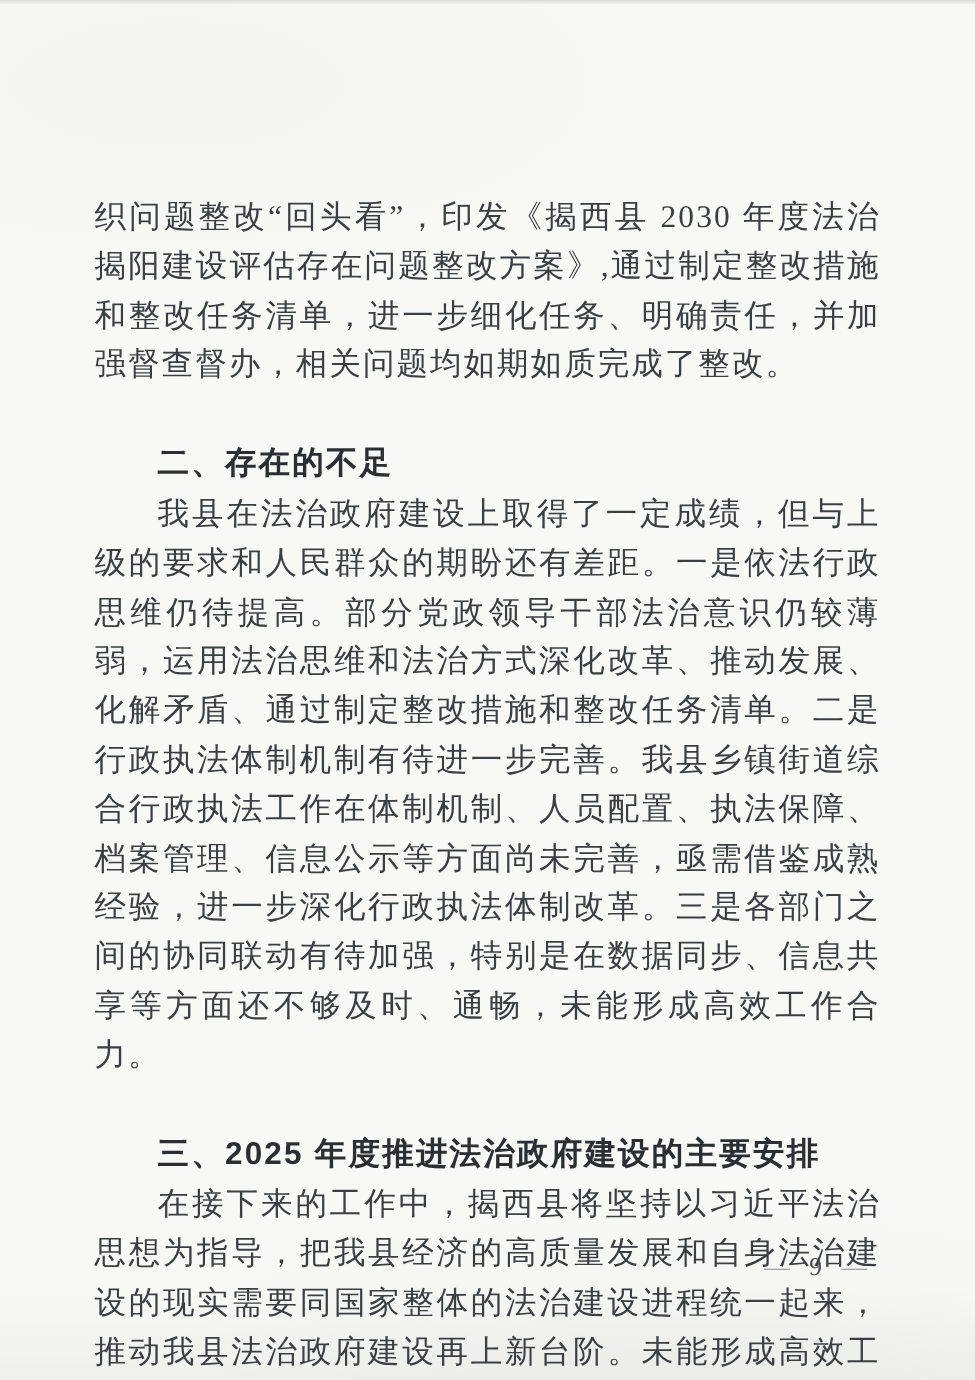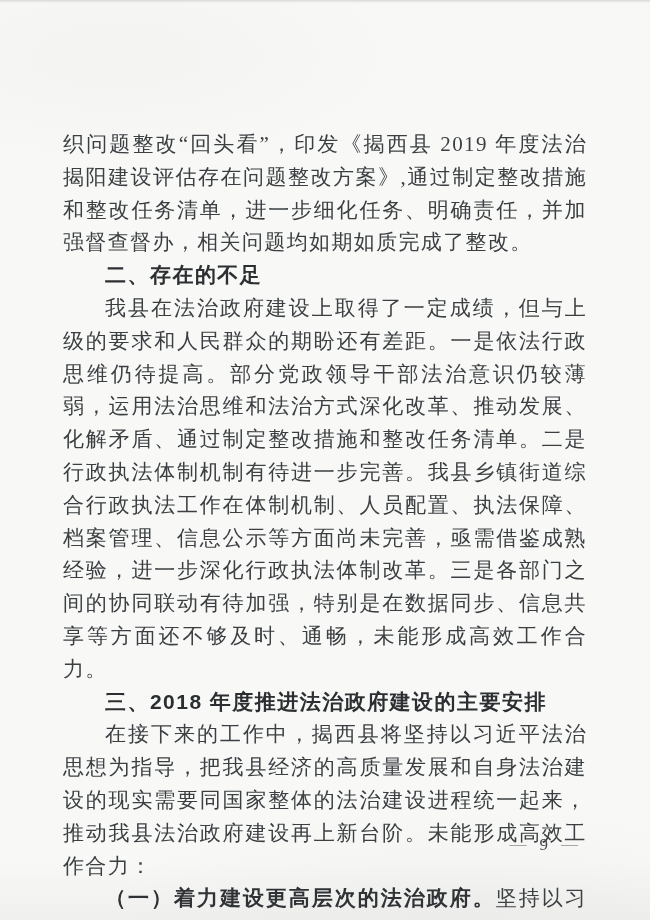--- a/index.html
+++ b/index.html
@@ -48,20 +48,21 @@
     text-indent: 0;
   }
   h2.section-heading {
     font-family: "Liberation Sans", "DejaVu Sans", sans-serif;
     font-size: 21px;
     line-height: 32.8px;
     font-weight: bold;
     color: #2c2f32;
     text-indent: 2em;
     letter-spacing: 0.07em;
+    margin-top: 34px;
   }
   .lead-bold {
     font-weight: bold;
     color: #2e3134;
   }
   .page-number {
     position: absolute;
     top: 835px;
     right: 72px;
     display: flex;
@@ -73,27 +74,27 @@
   }
   .page-number .dash { color: #8b8d8e; transform: scaleY(0.8); }
 </style>
 </head>
 <body>
 
 <div class="scan-texture"></div>
 <div class="scan-top-edge"></div>
 
 <div class="content">
-  <p class="body-text no-indent">织问题整改“回头看”，印发《揭西县 2019 年度法治揭阳建设评估存在问题整改方案》,通过制定整改措施和整改任务清单，进一步细化任务、明确责任，并加强督查督办，相关问题均如期如质完成了整改。</p>
+  <p class="body-text no-indent">织问题整改“回头看”，印发《揭西县 2030 年度法治揭阳建设评估存在问题整改方案》,通过制定整改措施和整改任务清单，进一步细化任务、明确责任，并加强督查督办，相关问题均如期如质完成了整改。</p>
 
   <h2 class="section-heading">二、存在的不足</h2>
 
   <p class="body-text">我县在法治政府建设上取得了一定成绩，但与上级的要求和人民群众的期盼还有差距。一是依法行政思维仍待提高。部分党政领导干部法治意识仍较薄弱，运用法治思维和法治方式深化改革、推动发展、化解矛盾、通过制定整改措施和整改任务清单。二是行政执法体制机制有待进一步完善。我县乡镇街道综合行政执法工作在体制机制、人员配置、执法保障、档案管理、信息公示等方面尚未完善，亟需借鉴成熟经验，进一步深化行政执法体制改革。三是各部门之间的协同联动有待加强，特别是在数据同步、信息共享等方面还不够及时、通畅，未能形成高效工作合力。</p>
 
-  <h2 class="section-heading">三、2018 年度推进法治政府建设的主要安排</h2>
+  <h2 class="section-heading">三、2025 年度推进法治政府建设的主要安排</h2>
 
   <p class="body-text">在接下来的工作中，揭西县将坚持以习近平法治思想为指导，把我县经济的高质量发展和自身法治建设的现实需要同国家整体的法治建设进程统一起来，推动我县法治政府建设再上新台阶。未能形成高效工作合力：</p>
 
   <p class="body-text"><span class="lead-bold">（一）着力建设更高层次的法治政府。</span><span>坚持以习近平法治思想为指导，全面贯彻党的二十大和二十届二中、三中精</span></p>
 </div>
 
 <div class="page-number">
   <span class="dash">—</span>
   <span class="num">9</span>
   <span class="dash">—</span>

